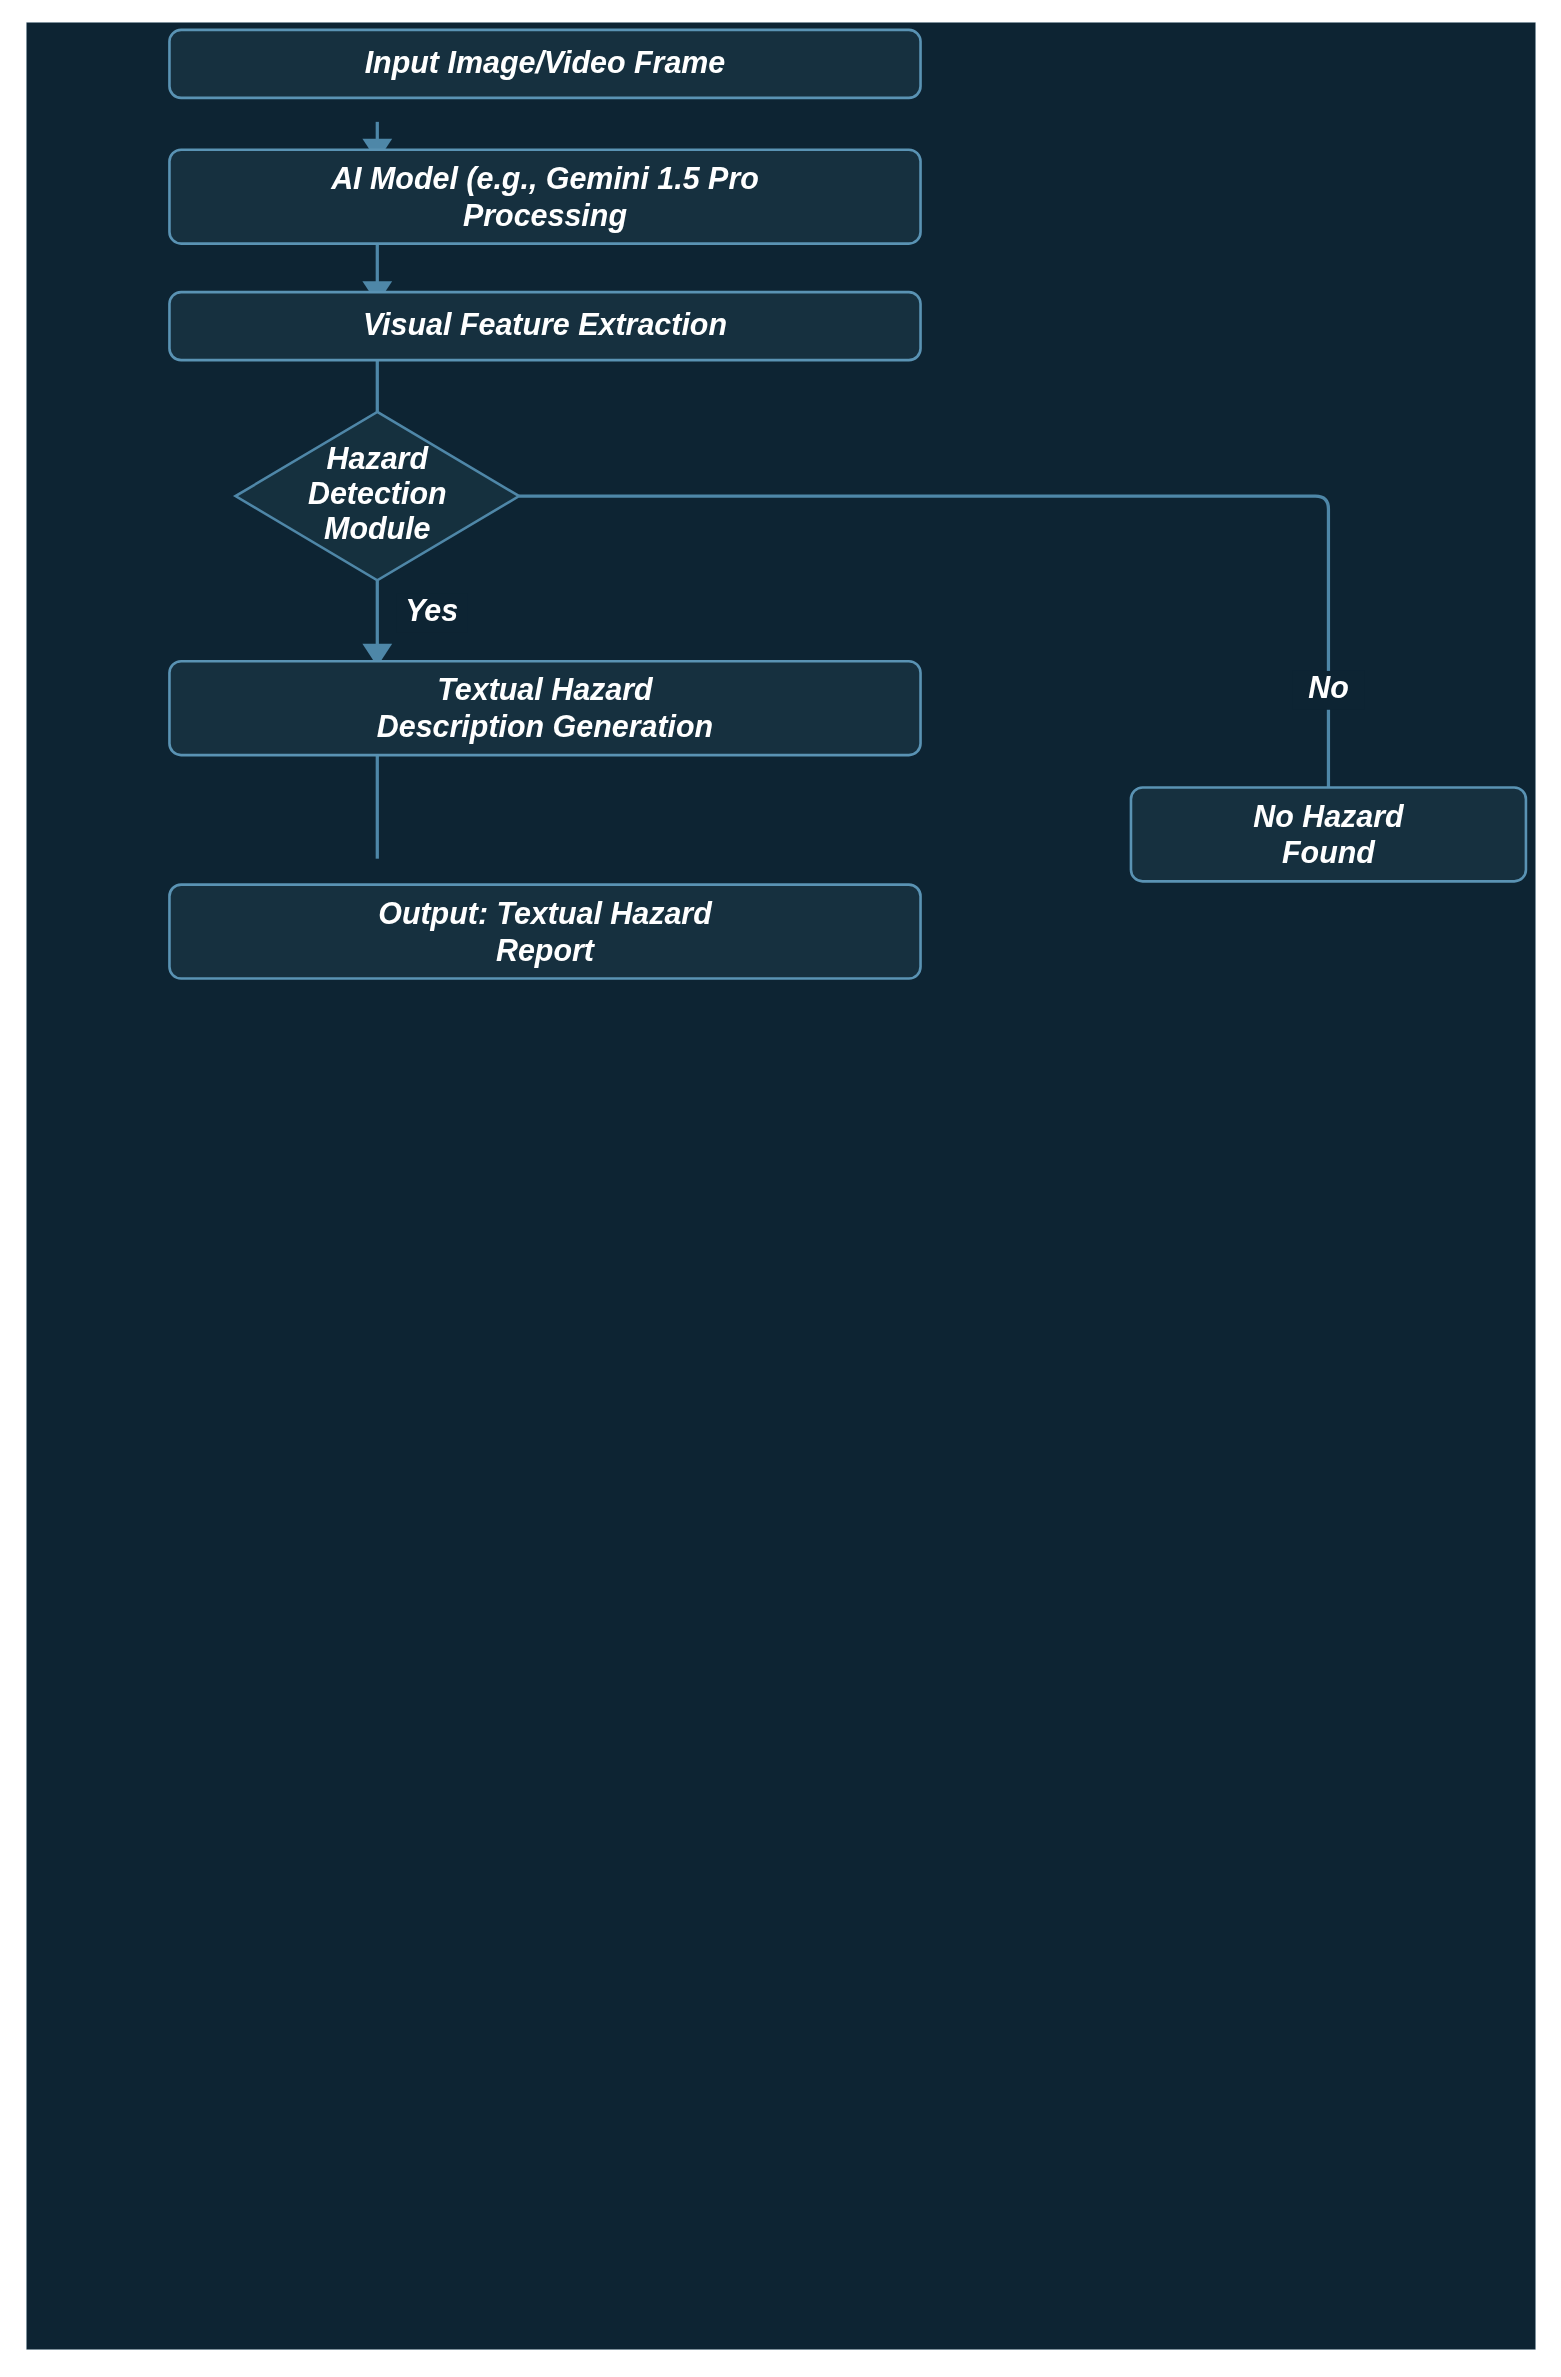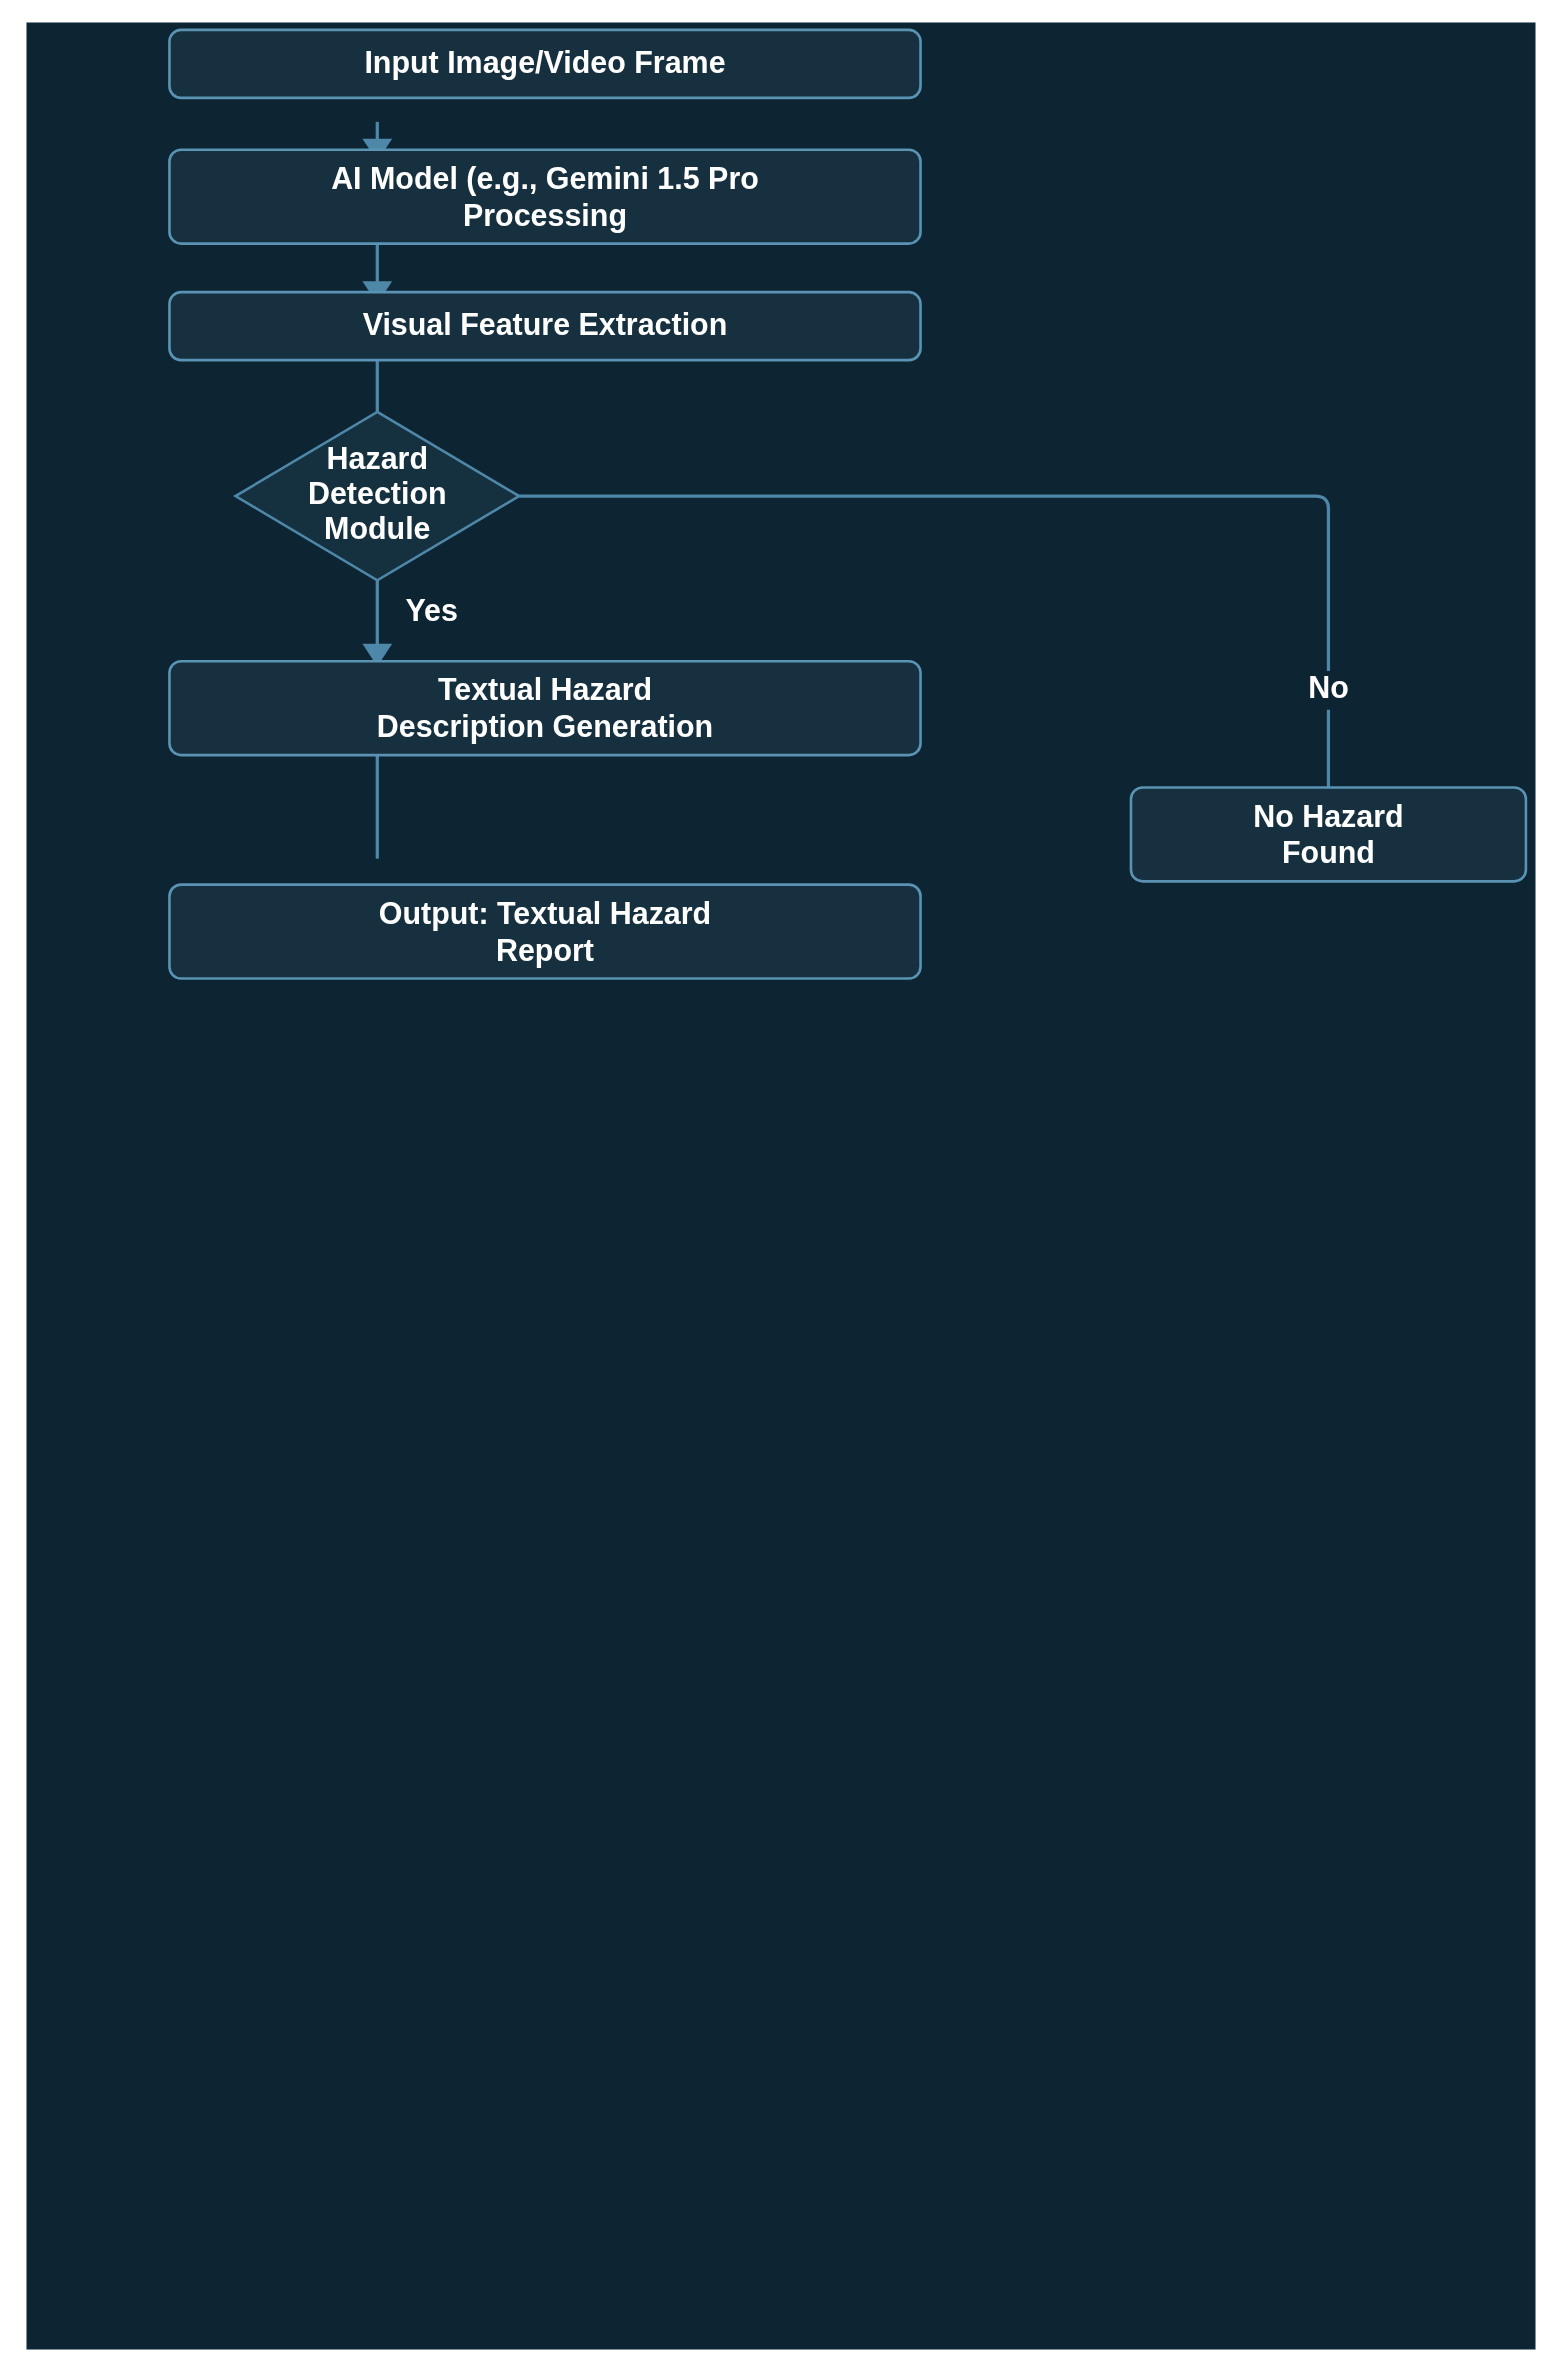--- a/index.html
+++ b/index.html
@@ -11,20 +11,21 @@
     width: 1561px;
     height: 2377px;
     font-family: "Liberation Sans", sans-serif;
     overflow: hidden;
   }
   #flowchart-root {
     position: relative;
     width: 1561px;
     height: 2135px;
     background: #ffffff;
+    font-style: italic;
   }
   #diagram-canvas {
     position: absolute;
     left: 26.6px;
     top: 23px;
     width: 1508px;
     height: 2326px;
     background: #0d2433;
     box-shadow: 0 0 0 0.6px #2c4a5c;
   }

